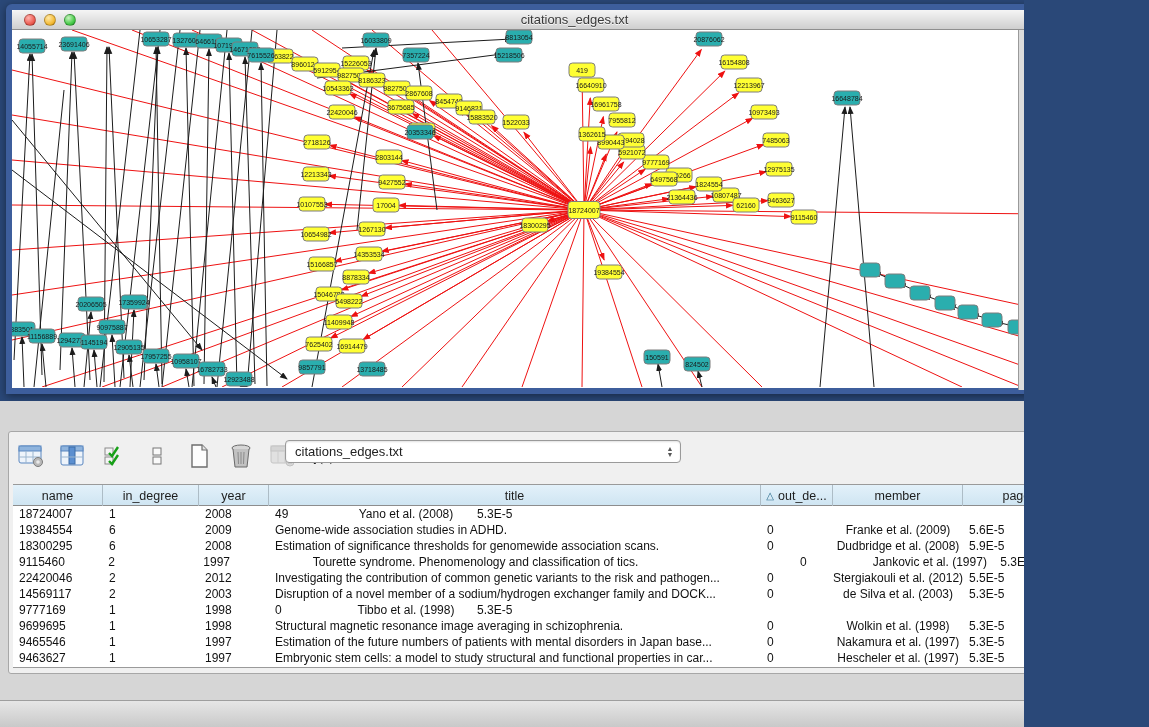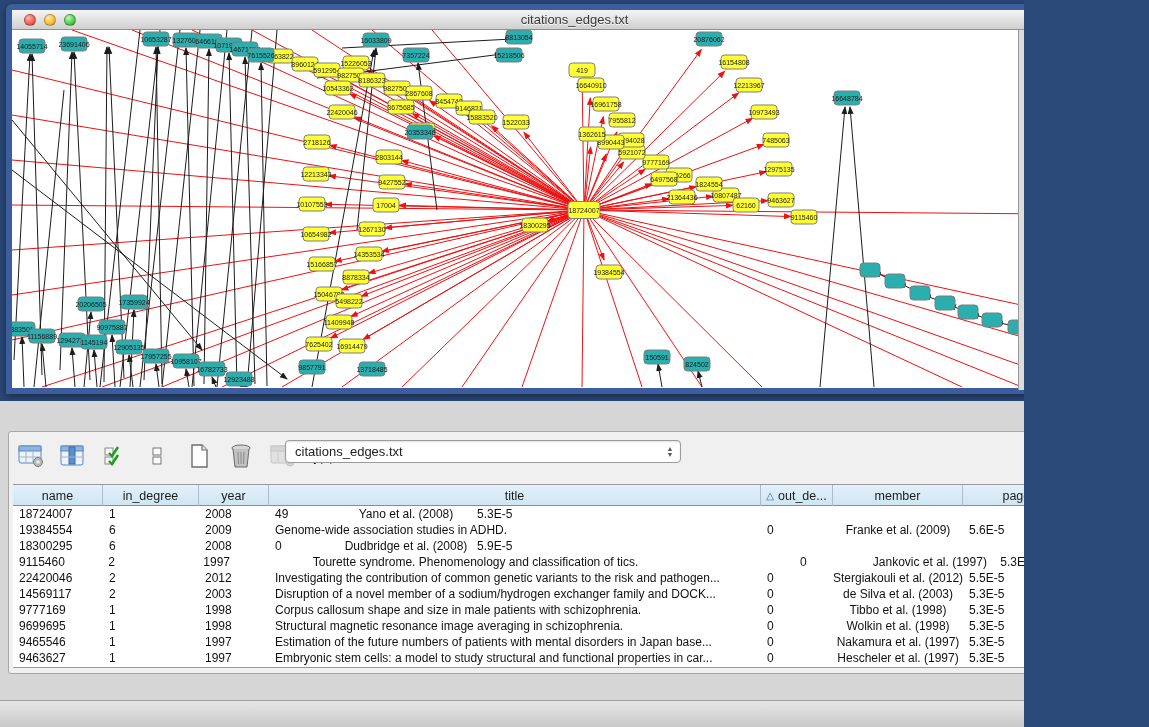--- a/index.html
+++ b/index.html
@@ -559,20 +559,21 @@
               <div class="gr-cell" style="width: 70px;">2009</div>
               <div class="gr-cell" style="width: 492px;">Genome-wide association studies in ADHD.</div>
               <div class="gr-cell" style="width: 72px;">0</div>
               <div class="gr-cell center" style="width: 130px;">Franke et al. (2009)</div>
               <div class="gr-cell" style="width: 132px;">5.6E-5</div>
             </div>
             <div class="grid-row">
               <div class="gr-cell" style="width: 90px;">18300295</div>
               <div class="gr-cell" style="width: 96px;">6</div>
               <div class="gr-cell" style="width: 70px;">2008</div>
+              <div class="gr-cell" style="width: 492px;">Estimation of significance thresholds for genomewide association scans.</div>
               <div class="gr-cell" style="width: 72px;">0</div>
               <div class="gr-cell center" style="width: 130px;">Dudbridge et al. (2008)</div>
               <div class="gr-cell" style="width: 132px;">5.9E-5</div>
             </div>
             <div class="grid-row">
               <div class="gr-cell" style="width: 90px;">9115460</div>
               <div class="gr-cell" style="width: 96px;">2</div>
               <div class="gr-cell" style="width: 70px;">1997</div>
               <div class="gr-cell" style="width: 492px; margin-left: 40px;">Tourette syndrome. Phenomenology and classification of tics.</div>
               <div class="gr-cell" style="width: 72px;">0</div>
@@ -594,21 +595,20 @@
               <div class="gr-cell" style="width: 70px;">2003</div>
               <div class="gr-cell" style="width: 492px;">Disruption of a novel member of a sodium/hydrogen exchanger family and DOCK...</div>
               <div class="gr-cell" style="width: 72px;">0</div>
               <div class="gr-cell center" style="width: 130px;">de Silva et al. (2003)</div>
               <div class="gr-cell" style="width: 132px;">5.3E-5</div>
             </div>
             <div class="grid-row">
               <div class="gr-cell" style="width: 90px;">9777169</div>
               <div class="gr-cell" style="width: 96px;">1</div>
               <div class="gr-cell" style="width: 70px;">1998</div>
-              <div class="gr-cell" style="width: 492px;">Corpus callosum shape and size in male patients with schizophrenia.</div>
               <div class="gr-cell" style="width: 72px;">0</div>
               <div class="gr-cell center" style="width: 130px;">Tibbo et al. (1998)</div>
               <div class="gr-cell" style="width: 132px;">5.3E-5</div>
             </div>
             <div class="grid-row">
               <div class="gr-cell" style="width: 90px;">9699695</div>
               <div class="gr-cell" style="width: 96px;">1</div>
               <div class="gr-cell" style="width: 70px;">1998</div>
               <div class="gr-cell" style="width: 492px;">Structural magnetic resonance image averaging in schizophrenia.</div>
               <div class="gr-cell" style="width: 72px;">0</div>

